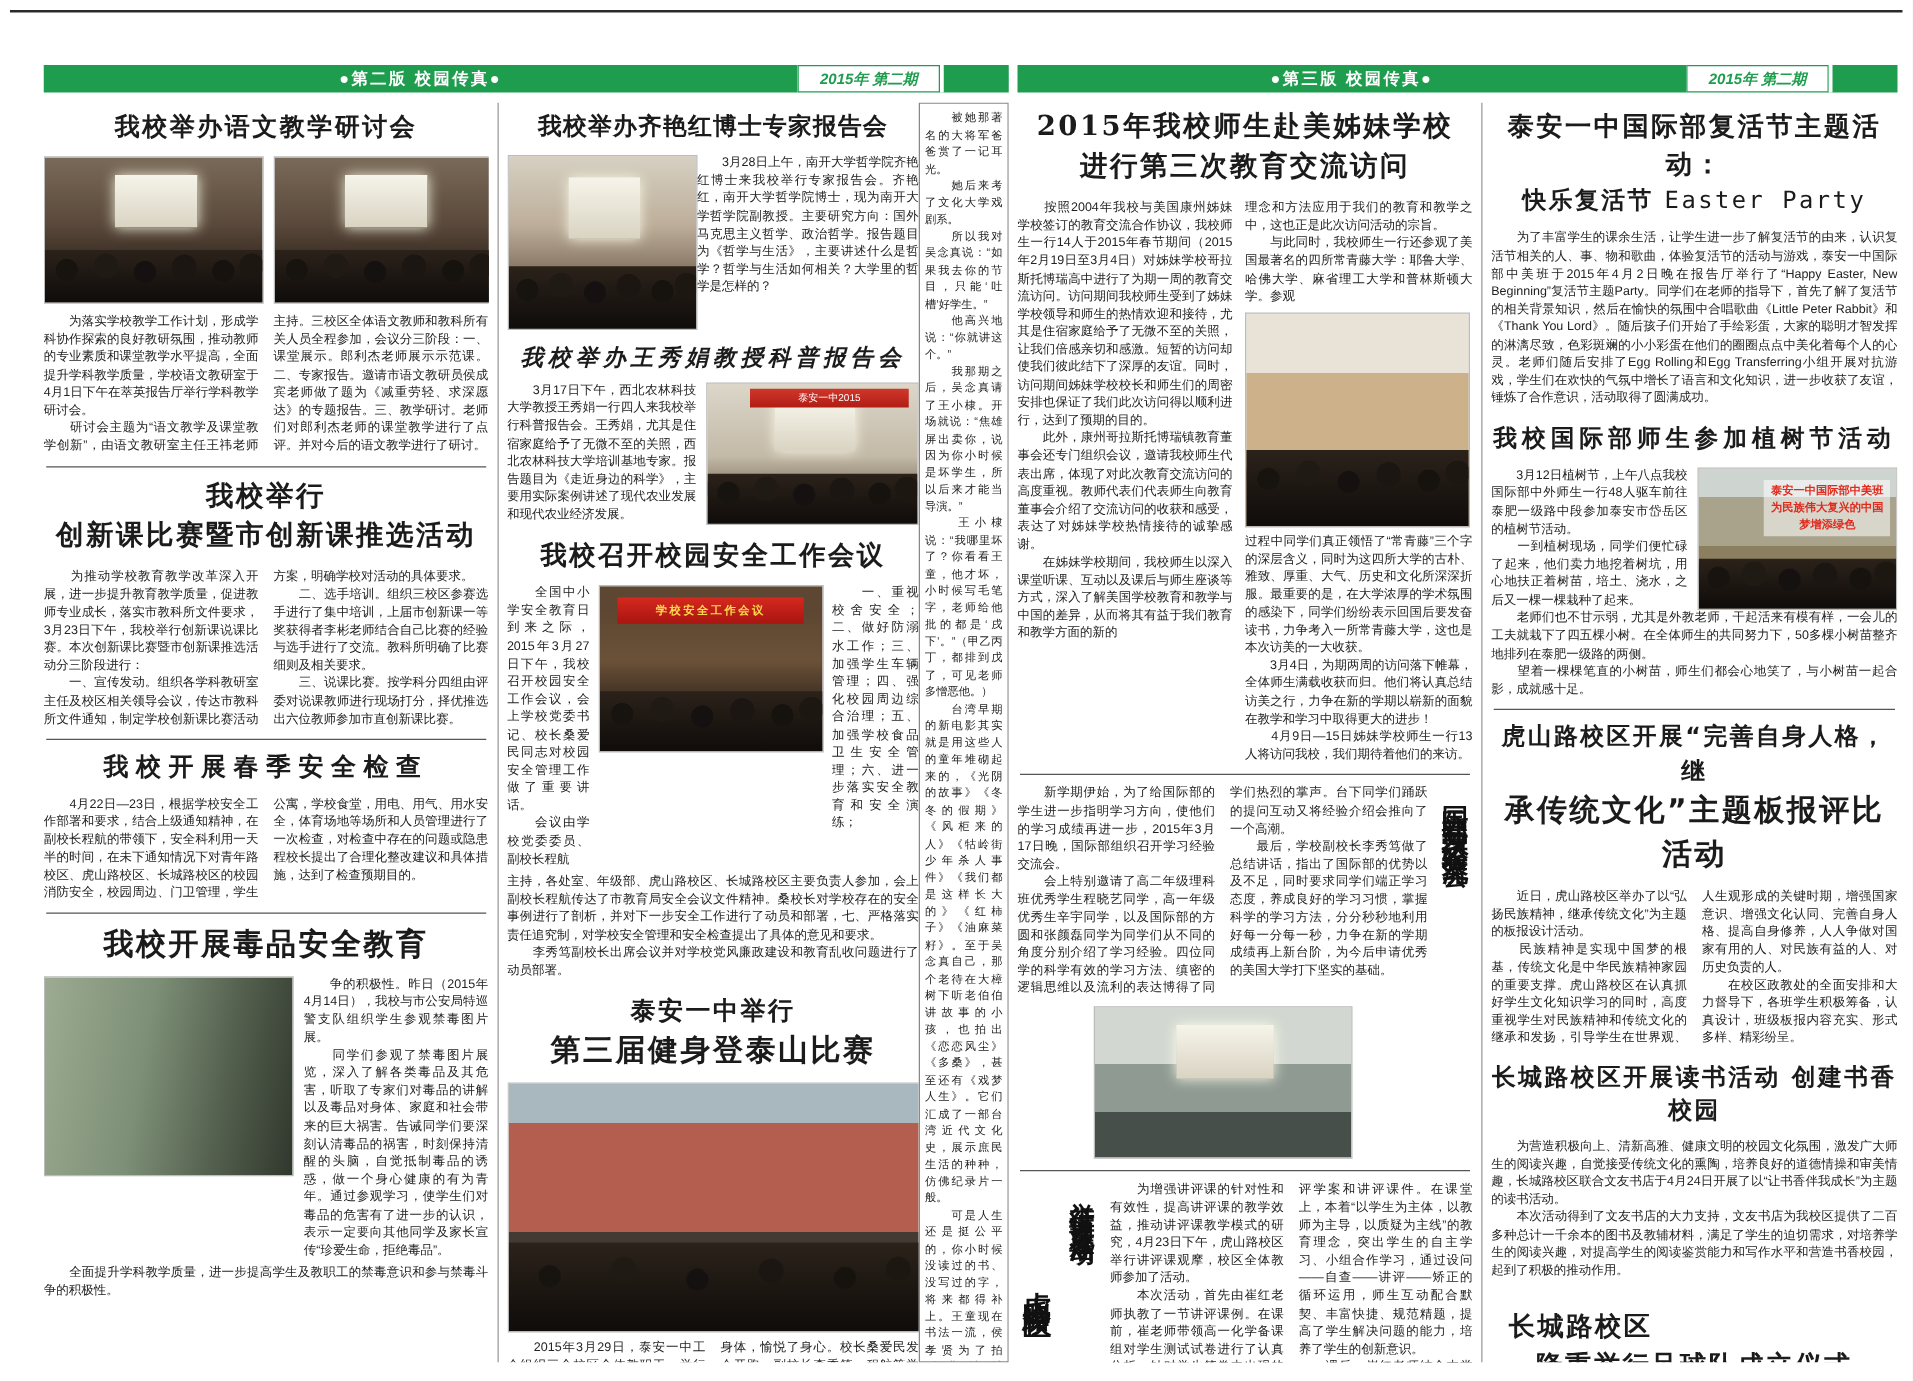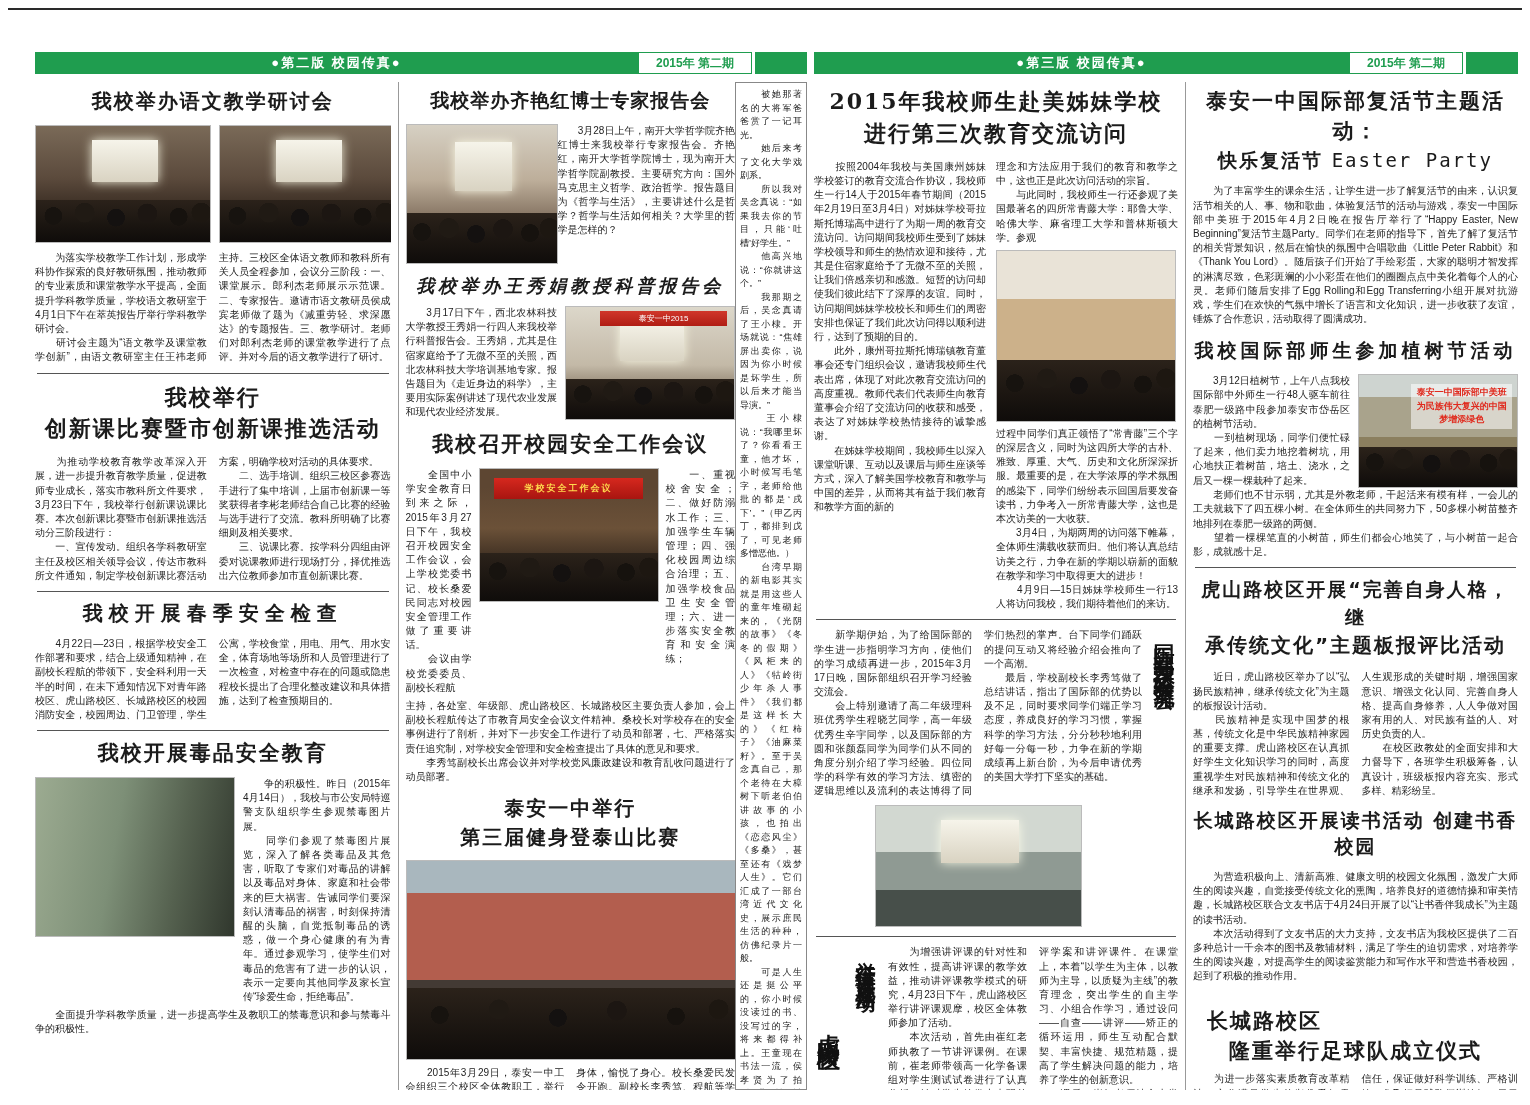--- a/index.html
+++ b/index.html
@@ -7,21 +7,21 @@
          font-family:"Liberation Sans",sans-serif;color:#1b1b1b;}
   .top-rule{position:absolute;top:8px;left:8px;right:8px;border-top:2px solid #2a2a2a;}
   .page{position:absolute;top:52px;}
   .page-left{left:35px;width:772px;}
   .page-right{left:814px;width:704px;}
   
   .hdr{display:flex;height:22px;align-items:stretch;margin-bottom:8px;}
   .hdr-main{flex:1;background:#1f9d4f;color:#fff;font-weight:bold;font-size:13px;
             display:flex;align-items:center;justify-content:center;letter-spacing:2px;}
   .hdr-issue{width:112px;background:#fff;border:1px solid #1f9d4f;color:#1f9d4f;
-             font-weight:bold;font-size:12px;display:flex;align-items:center;justify-content:center;}
+             font-weight:bold;font-size:12px;display:flex;align-items:center;justify-content:center;font-style:italic;}
   .hdr-end{width:52px;background:#1f9d4f;border-left:3px solid #fff;}
   
   .cols{display:flex;height:1008px;overflow:hidden;}
   .col{overflow:hidden;}
   .vr{width:0;border-left:1px solid #999;margin:0 7px;}
   .rule-h{border-top:1px solid #555;margin:8px 2px;}
   
   .t-big{font-size:21px;font-weight:bold;text-align:center;letter-spacing:2px;margin:6px 0 10px;
          font-family:"DejaVu Sans",sans-serif;}
   .t-serif{font-family:"DejaVu Serif",serif;}
@@ -109,21 +109,21 @@
         </div>
         <div class="rule-h"></div>
 
         <div>
           <div class="t-big t-sp" style="font-size:20px">我校开展春季安全检查</div>
           <div class="body c2">　　4月22日—23日，根据学校安全工作部署和要求，结合上级通知精神，在副校长程航的带领下，安全科利用一天半的时间，在未下通知情况下对青年路校区、虎山路校区、长城路校区的校园消防安全，校园周边、门卫管理，学生公寓，学校食堂，用电、用气、用水安全，体育场地等场所和人员管理进行了一次检查，对检查中存在的问题或隐患程校长提出了合理化整改建议和具体措施，达到了检查预期目的。</div>
         </div>
         <div class="rule-h"></div>
 
         <div>
-          <div class="t-big t-serif" style="font-size:21px">我校开展毒品安全教育</div>
+          <div class="t-big t-serif" style="font-size:24px">我校开展毒品安全教育</div>
           <div class="row" style="gap:8px">
             <div class="ph ph-dp" style="width:198px;height:158px"></div>
             <div class="body grow">　　争的积极性。昨日（2015年4月14日），我校与市公安局特巡警支队组织学生参观禁毒图片展。
 　　同学们参观了禁毒图片展览，深入了解各类毒品及其危害，听取了专家们对毒品的讲解以及毒品对身体、家庭和社会带来的巨大祸害。告诫同学们要深刻认清毒品的祸害，时刻保持清醒的头脑，自觉抵制毒品的诱惑，做一个身心健康的有为青年。通过参观学习，使学生们对毒品的危害有了进一步的认识，表示一定要向其他同学及家长宣传“珍爱生命，拒绝毒品”。</div>
           </div>
           <div class="body" style="margin-top:4px">　　全面提升学科教学质量，进一步提高学生及教职工的禁毒意识和参与禁毒斗争的积极性。</div>
         </div>
       </div>
 
       <div class="vr"></div>
@@ -156,21 +156,21 @@
               <div class="banner-red">学校安全工作会议</div>
             </div>
             <div class="body grow">　　一、重视校舍安全；二、做好防溺水工作；三、加强学生车辆管理；四、强化校园周边综合治理；五、加强学校食品卫生安全管理；六、进一步落实安全教育和安全演练；</div>
           </div>
           <div class="body" style="margin-top:4px">主持，各处室、年级部、虎山路校区、长城路校区主要负责人参加，会上副校长程航传达了市教育局安全会议文件精神。桑校长对学校存在的安全事例进行了剖析，并对下一步安全工作进行了动员和部署，七、严格落实责任追究制，对学校安全管理和安全检查提出了具体的意见和要求。
 　　李秀笃副校长出席会议并对学校党风廉政建设和教育乱收问题进行了动员部署。</div>
         </div>
 
         <div>
           <div class="t-big t-serif t-2line" style="font-size:20px;margin:10px 0 0">泰安一中举行</div>
-          <div class="t-big t-serif t-2line" style="font-size:20px;margin:0 0 8px">第三届健身登泰山比赛</div>
+          <div class="t-big t-serif t-2line" style="font-size:24px;margin:0 0 8px">第三届健身登泰山比赛</div>
           <div class="ph ph-dts crowd" style="width:328px;height:198px;margin-bottom:6px"></div>
           <div class="body c2">　　2015年3月29日，泰安一中工会组织三个校区全体教职工，举行了第三届泰安一中全民健身登泰山竞赛活动。凝聚了正能量，锻炼了身体，愉悦了身心。校长桑爱民发令开跑。副校长李秀笃、程航等学校领导参加，本校外籍教师也参加了此项活动。</div>
         </div>
 
       </div>
 
       <div class="strip">
         <div class="body">　　被她那著名的大将军爸爸赏了一记耳光。
 　　她后来考了文化大学戏剧系。
 　　所以我对吴念真说：“如果我去你的节目，只能‘吐槽’好学生。”
@@ -261,21 +261,21 @@
               </div>
             </div>
           </div>
           <div class="body">　　老师们也不甘示弱，尤其是外教老师，干起活来有模有样，一会儿的工夫就栽下了四五棵小树。在全体师生的共同努力下，50多棵小树苗整齐地排列在泰肥一级路的两侧。
 　　望着一棵棵笔直的小树苗，师生们都会心地笑了，与小树苗一起合影，成就感十足。</div>
         </div>
         <div class="rule-h"></div>
 
         <div>
           <div class="t-big t-2line" style="font-size:19px;margin-bottom:0">虎山路校区开展“完善自身人格，继</div>
-          <div class="t-big t-2line" style="font-size:20px;margin-top:0">承传统文化”主题板报评比活动</div>
+          <div class="t-big t-2line" style="font-size:24px;margin-top:0">承传统文化”主题板报评比活动</div>
           <div class="body c2" style="max-height:150px;overflow:hidden">　　近日，虎山路校区举办了以“弘扬民族精神，继承传统文化”为主题的板报设计活动。
 　　民族精神是实现中国梦的根基，传统文化是中华民族精神家园的重要支撑。虎山路校区在认真抓好学生文化知识学习的同时，高度重视学生对民族精神和传统文化的继承和发扬，引导学生在世界观、人生观形成的关键时期，增强国家意识、增强文化认同、完善自身人格、提高自身修养，人人争做对国家有用的人、对民族有益的人、对历史负责的人。
 　　在校区政教处的全面安排和大力督导下，各班学生积极筹备，认真设计，班级板报内容充实、形式多样、精彩纷呈。</div>
         </div>
 
         <div>
           <div class="t-big" style="font-size:19px;margin-top:10px">长城路校区开展读书活动 创建书香校园</div>
           <div class="body">　　为营造积极向上、清新高雅、健康文明的校园文化氛围，激发广大师生的阅读兴趣，自觉接受传统文化的熏陶，培养良好的道德情操和审美情趣，长城路校区联合文友书店于4月24日开展了以“让书香伴我成长”为主题的读书活动。
 　　本次活动得到了文友书店的大力支持，文友书店为我校区提供了二百多种总计一千余本的图书及教辅材料，满足了学生的迫切需求，对培养学生的阅读兴趣，对提高学生的阅读鉴赏能力和写作水平和营造书香校园，起到了积极的推动作用。</div>
         </div>

